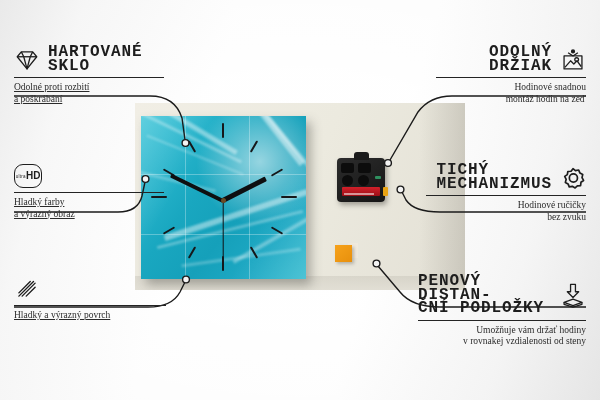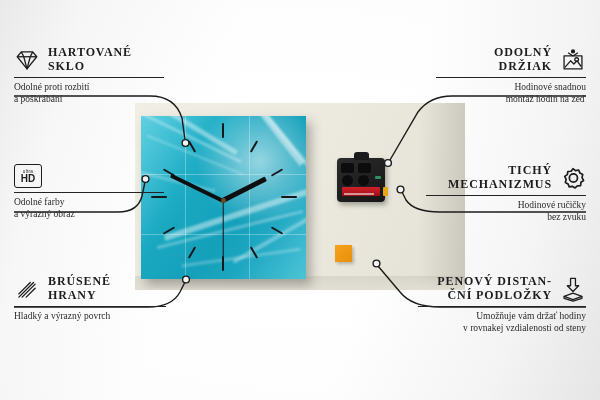--- a/index.html
+++ b/index.html
@@ -87,41 +87,41 @@
     position:absolute;left:200px;top:142px;width:17px;height:17px;
     background:linear-gradient(140deg,#f6a21b,#e8900c);
     box-shadow:2px 2px 3px rgba(120,115,105,.45);
   }
   .foam2{position:absolute;left:213px;top:140px;width:10px;height:15px;background:#efe9dd;}
 
   
   .callout{position:absolute;}
   .c-head{display:flex;align-items:center;gap:8px;}
   .c-title{
-    font-family:Liberation Serif, serif;
+    font-family:Liberation Mono, monospace;
     font-weight:700;letter-spacing:.9px;color:#1d1d1d;
-    font-size:12px;line-height:13.5px;text-transform:uppercase;
+    font-size:16px;line-height:13.5px;text-transform:uppercase;
     white-space:pre-line;
   }
   .c-rule{height:1px;background:#242424;margin:4px 0 4px 0;}
   .c-sub{
     font-family:"Liberation Serif", serif;
     font-size:9.5px;line-height:11.5px;color:#2a2a2a;white-space:pre-line;
   }
   .left .c-head{justify-content:flex-start;}
   .left .c-title{text-align:left;}
-  .left .c-sub{text-align:left;}
+  .left .c-sub{text-align:left;text-decoration:underline;}
   .right .c-head{justify-content:flex-end;}
-  .right .c-title{text-align:right;}
+  .right .c-title{}
   .right .c-sub{text-align:right;}
 
   .ico{width:26px;height:26px;flex:0 0 26px;display:block;}
   .hdbadge{
-    width:26px;height:22px;border:1.5px solid #1d1d1d;border-radius:3px;
-    display:flex;flex-direction:column;align-items:center;justify-content:center;
+    width:26px;height:22px;border:1.5px solid #1d1d1d;border-radius:9px;
+    display:flex;flex-direction:row;align-items:center;justify-content:center;
     font-family:"Liberation Sans", sans-serif;color:#1d1d1d;flex:0 0 26px;
   }
   .hdbadge .u{font-size:4.5px;line-height:5px;letter-spacing:.3px;}
   .hdbadge .h{font-size:10px;line-height:10px;font-weight:700;}
 
   svg.connectors{position:absolute;left:0;top:0;width:600px;height:400px;pointer-events:none;}
 </style>
 </head>
 <body>
 
@@ -228,36 +228,34 @@
   </div>
 
   <div class="callout left" style="left:14px;top:164px;width:150px;">
     <div class="c-head">
       <div class="hdbadge">
         <span class="u">ultra</span>
         <span class="h">HD</span>
       </div>
     </div>
     <div class="c-rule"></div>
-    <div class="c-sub">Odolné farby
+    <div class="c-sub">Hladký farby
 a výrazný obraz</div>
   </div>
 
   <div class="callout left" style="left:14px;top:275px;width:152px;">
     <div class="c-head">
       <svg class="ico" viewBox="0 0 32 32">
         <g stroke="#1d1d1d" stroke-width="1.7" stroke-linecap="round">
           <path d="M6,22 L20,8"></path>
             <path d="M6,26 L24,8"></path>
             <path d="M10,26 L26,10"></path>
             <path d="M15,26 L26,15"></path>
         </g>
       </svg>
-      <div class="c-title">BRÚSENÉ
-HRANY</div>
     </div>
     <div class="c-rule"></div>
     <div class="c-sub">Hladký a výrazný povrch</div>
   </div>
 
   <div class="callout right" style="left:436px;top:46px;width:150px;">
     <div class="c-head">
       <div class="c-title">ODOLNÝ
 DRŽIAK</div>
       <svg class="ico" viewBox="0 0 32 32">

